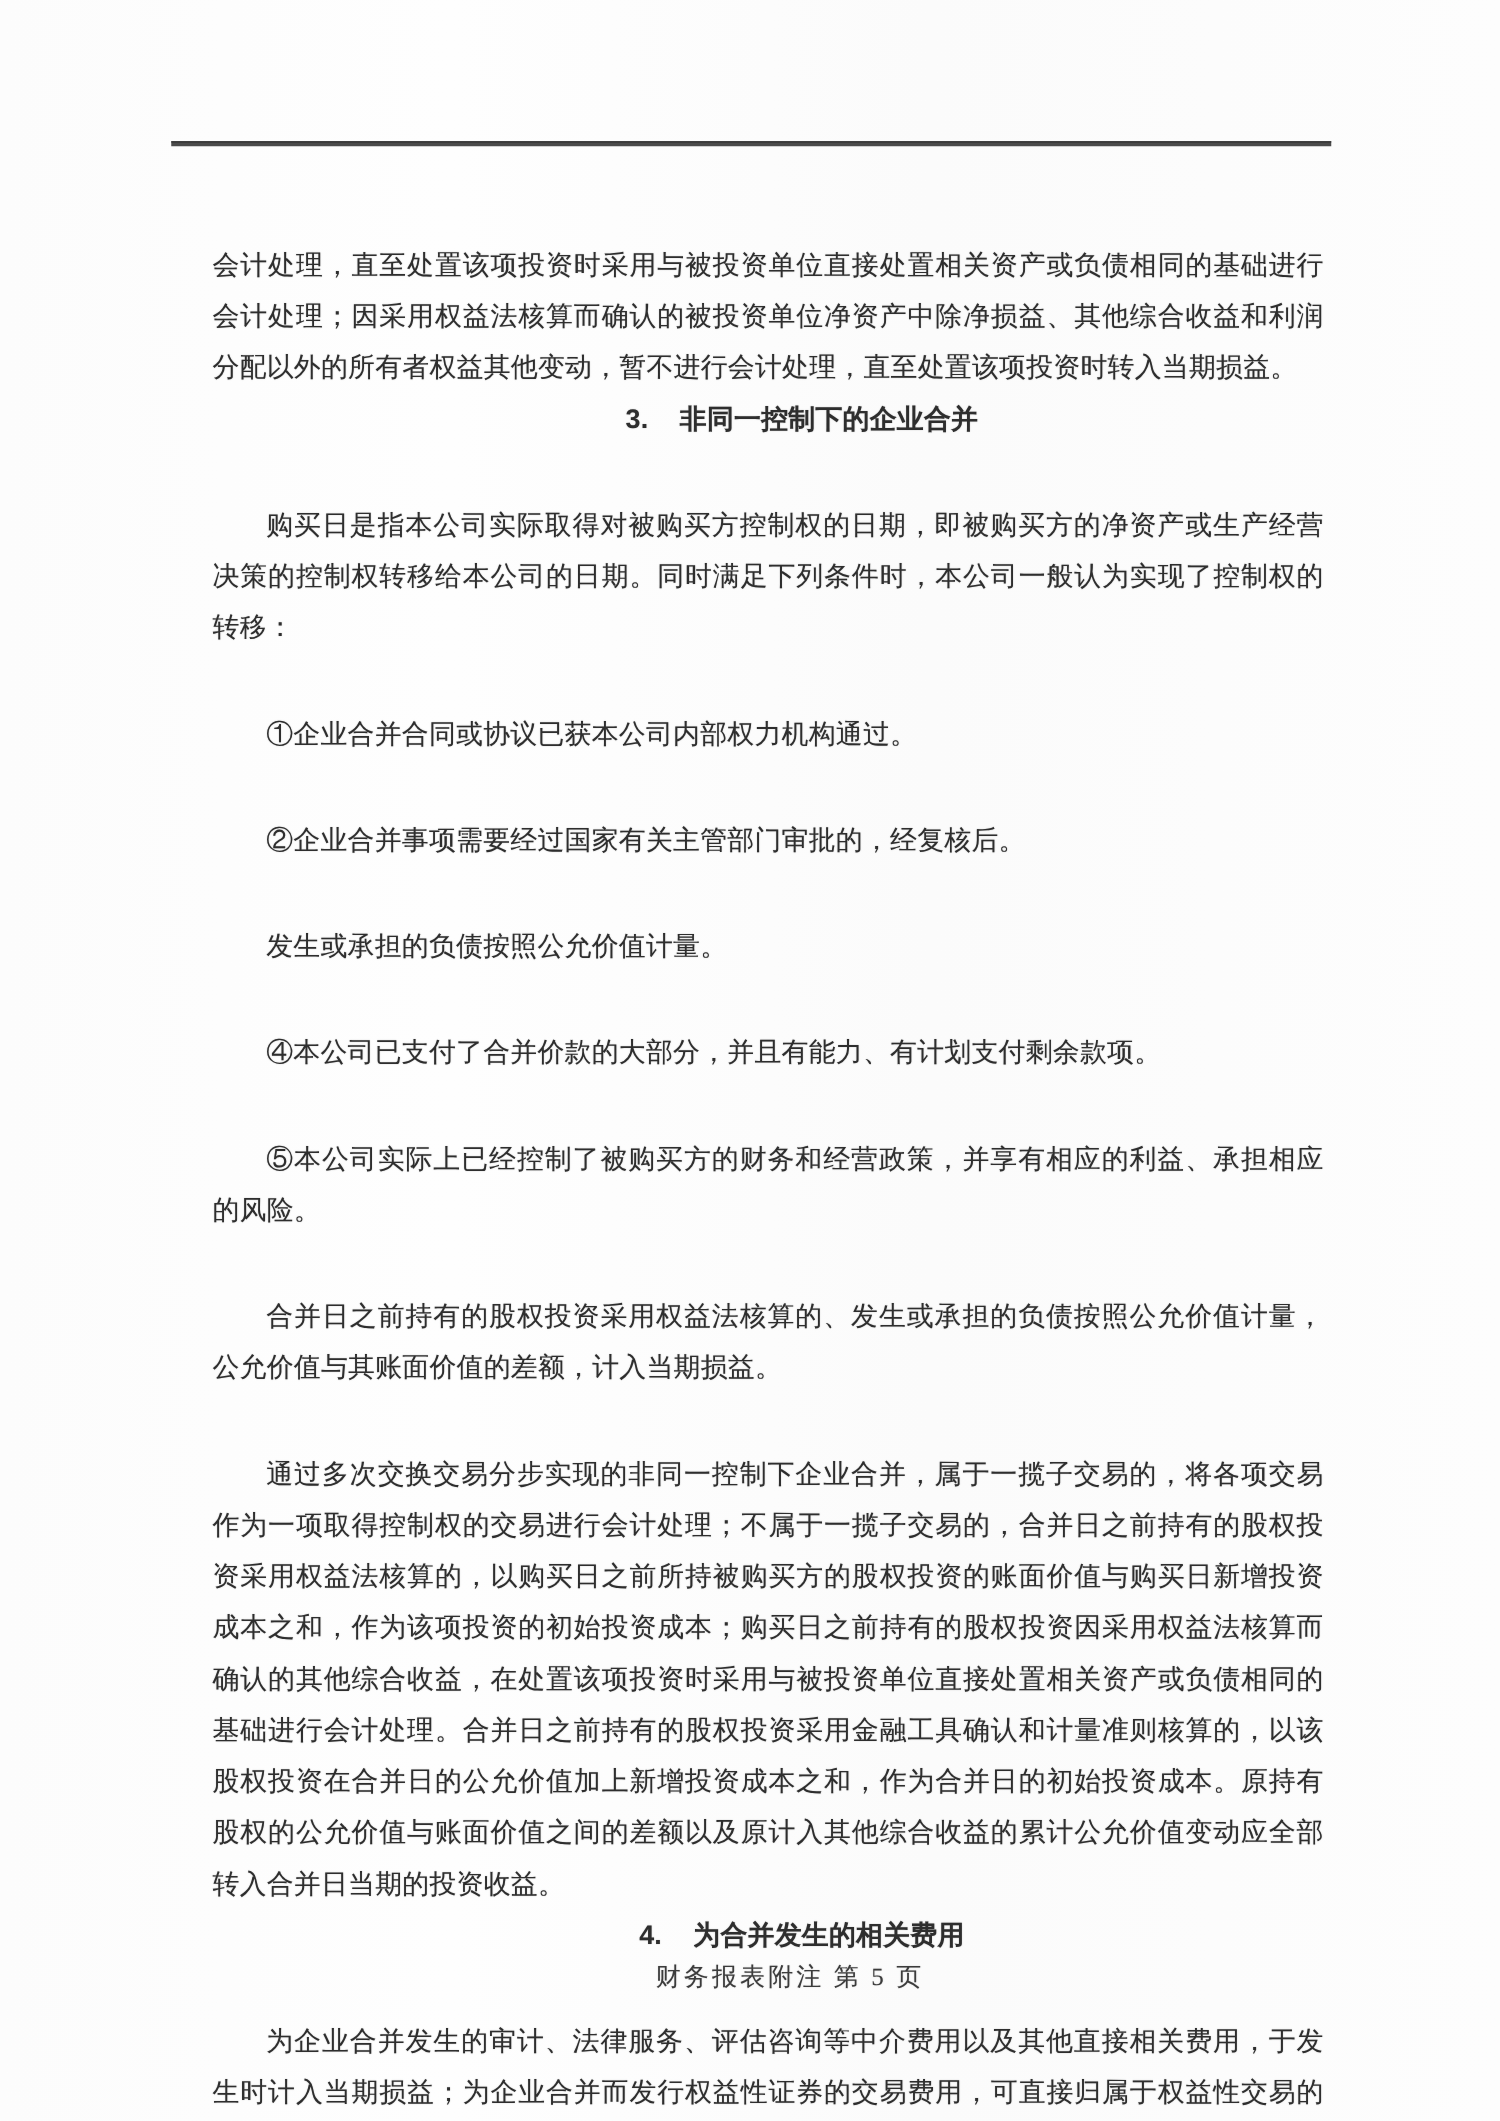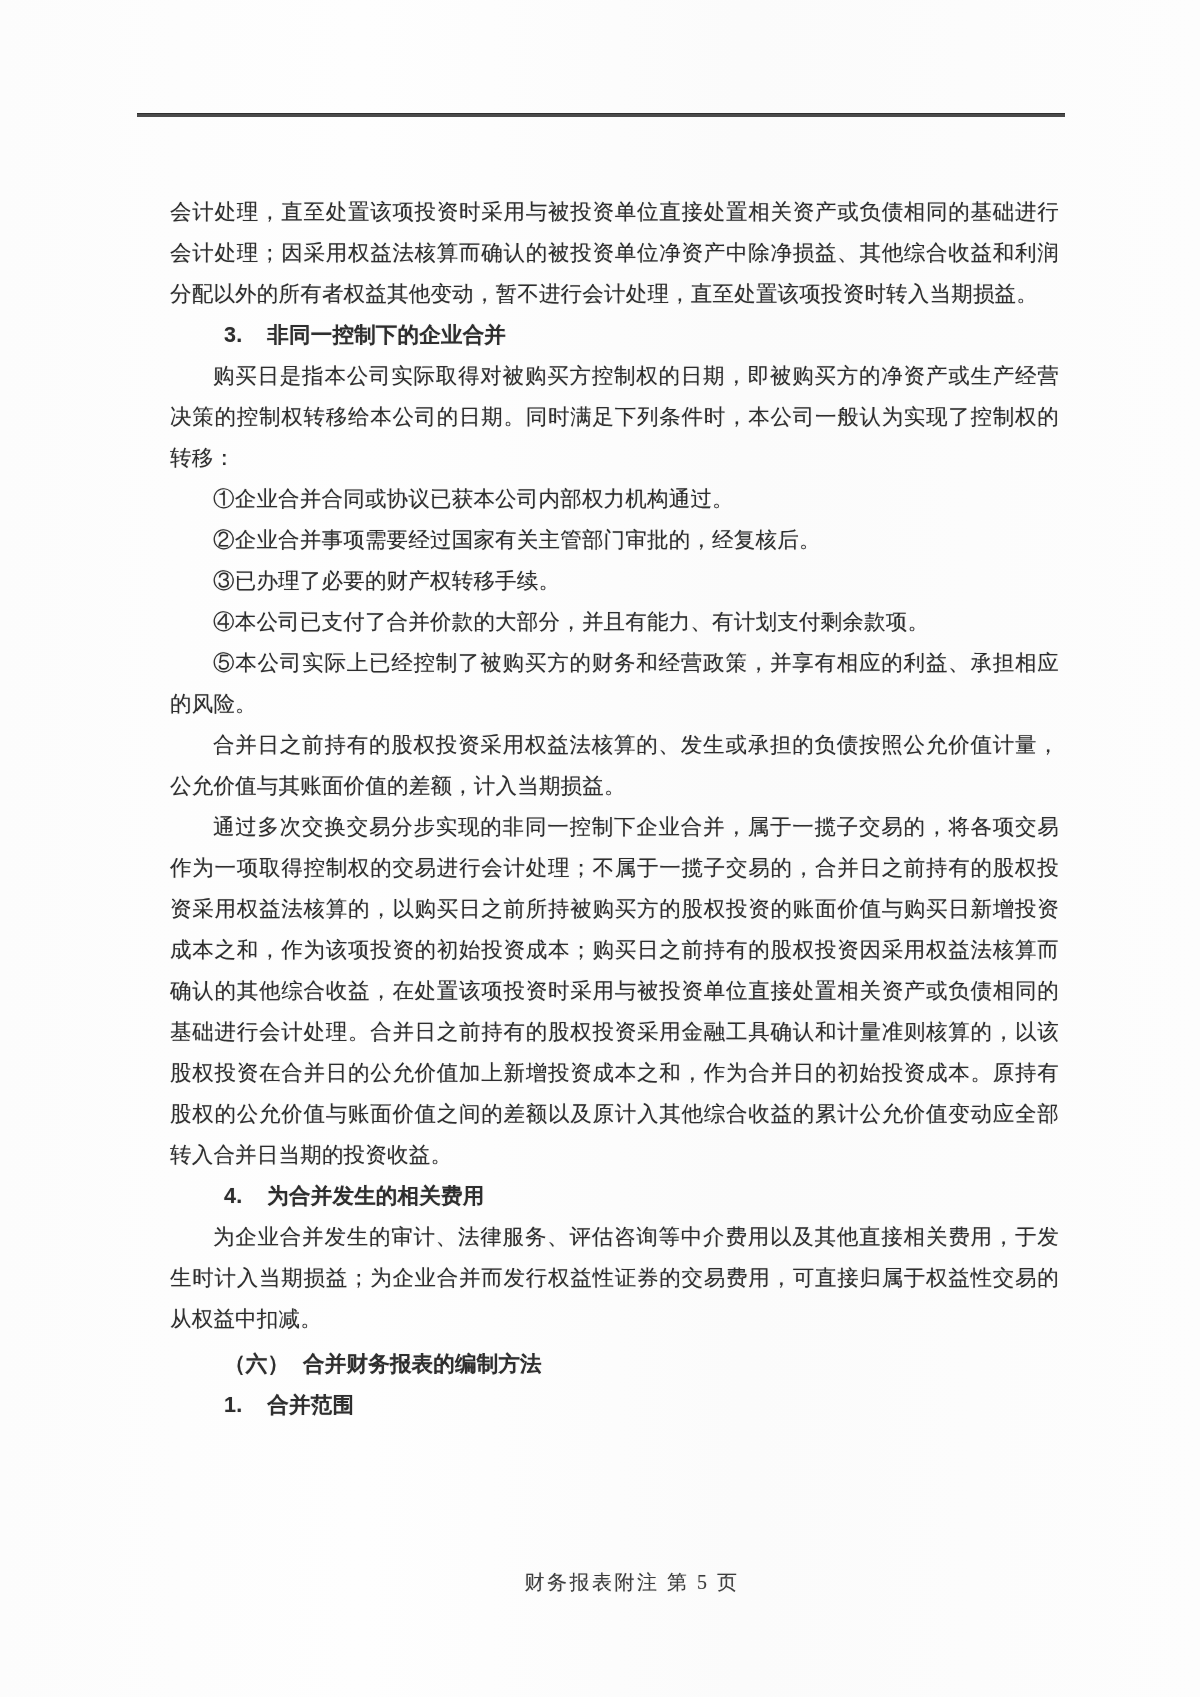--- a/index.html
+++ b/index.html
@@ -31,29 +31,29 @@
     left: 170px;
     top: 192px;
     width: 889px;
     font-size: 21.5px;
     line-height: 41px;
     text-align: justify;
     letter-spacing: 0.2px;
     text-shadow: 0 0 1px rgba(60,60,60,0.40);
   }
   .content p { margin: 0; }
-  .content p.indent { text-indent: 2em; }
+  .content p.indent { text-indent: 2em; margin-top: 44px; }
   .heading {
     margin: 0;
     font-size: 21.5px;
     line-height: 41px;
     font-weight: bold;
     font-family: "Liberation Sans", "DejaVu Sans", sans-serif;
     padding-left: 54px;
-    text-align: left;
+    text-align: center;
   }
   .heading .num { margin-right: 25px; }
   .heading.section { margin-top: 4px; }
   .heading.section .num { margin-right: 14px; }
   .footer {
     position: absolute;
     top: 1562px;
     left: 0;
     width: 1200px;
     text-align: center;
@@ -77,21 +77,21 @@
     <p>会计处理，直至处置该项投资时采用与被投资单位直接处置相关资产或负债相同的基础进行会计处理；因采用权益法核算而确认的被投资单位净资产中除净损益、其他综合收益和利润分配以外的所有者权益其他变动，暂不进行会计处理，直至处置该项投资时转入当期损益。</p>
 
     <p class="heading"><span class="num">3.</span><span>非同一控制下的企业合并</span></p>
 
     <p class="indent">购买日是指本公司实际取得对被购买方控制权的日期，即被购买方的净资产或生产经营决策的控制权转移给本公司的日期。同时满足下列条件时，本公司一般认为实现了控制权的转移：</p>
 
     <p class="indent">①企业合并合同或协议已获本公司内部权力机构通过。</p>
 
     <p class="indent">②企业合并事项需要经过国家有关主管部门审批的，经复核后。</p>
 
-    <p class="indent">③已办理了必要的财产权转移手续。</p>
+    <p class="indent">发生或承担的负债按照公允价值计量。</p>
 
     <p class="indent">④本公司已支付了合并价款的大部分，并且有能力、有计划支付剩余款项。</p>
 
     <p class="indent">⑤本公司实际上已经控制了被购买方的财务和经营政策，并享有相应的利益、承担相应的风险。</p>
 
     <p class="indent">合并日之前持有的股权投资采用权益法核算的、发生或承担的负债按照公允价值计量，公允价值与其账面价值的差额，计入当期损益。</p>
 
 
     <p class="indent">通过多次交换交易分步实现的非同一控制下企业合并，属于一揽子交易的，将各项交易作为一项取得控制权的交易进行会计处理；不属于一揽子交易的，合并日之前持有的股权投资采用权益法核算的，以购买日之前所持被购买方的股权投资的账面价值与购买日新增投资成本之和，作为该项投资的初始投资成本；购买日之前持有的股权投资因采用权益法核算而确认的其他综合收益，在处置该项投资时采用与被投资单位直接处置相关资产或负债相同的基础进行会计处理。合并日之前持有的股权投资采用金融工具确认和计量准则核算的，以该股权投资在合并日的公允价值加上新增投资成本之和，作为合并日的初始投资成本。原持有股权的公允价值与账面价值之间的差额以及原计入其他综合收益的累计公允价值变动应全部转入合并日当期的投资收益。</p>
 

